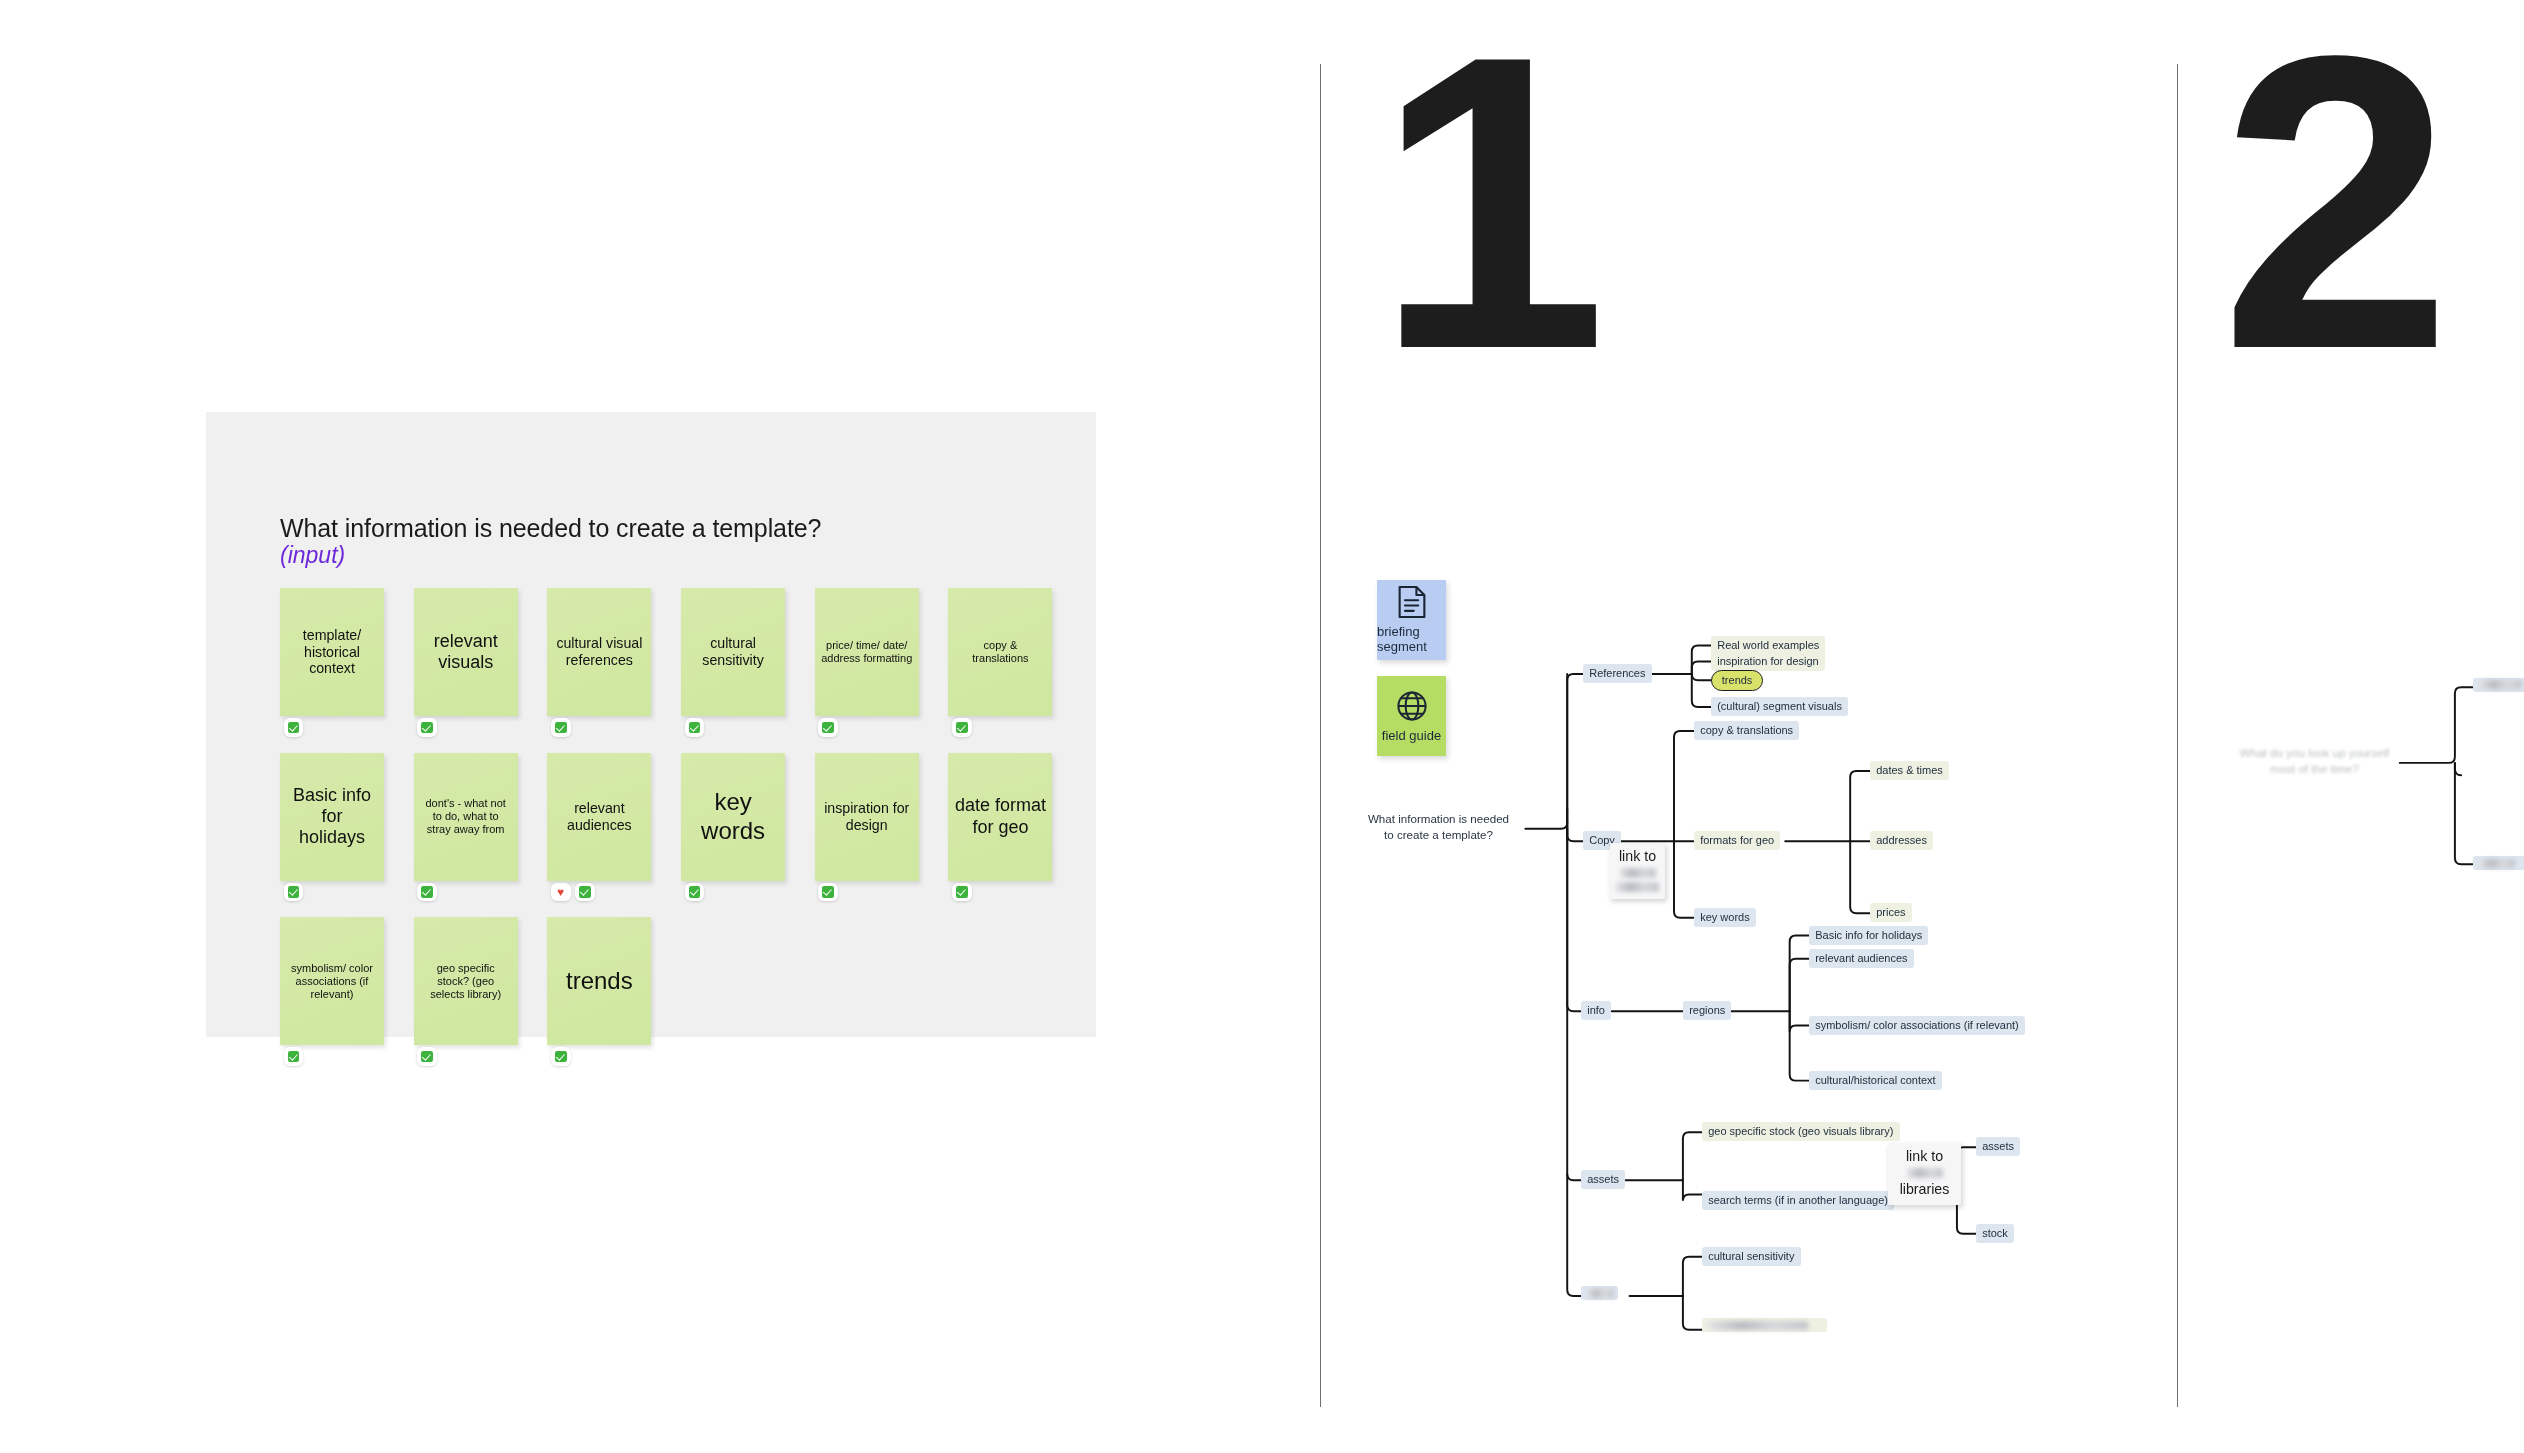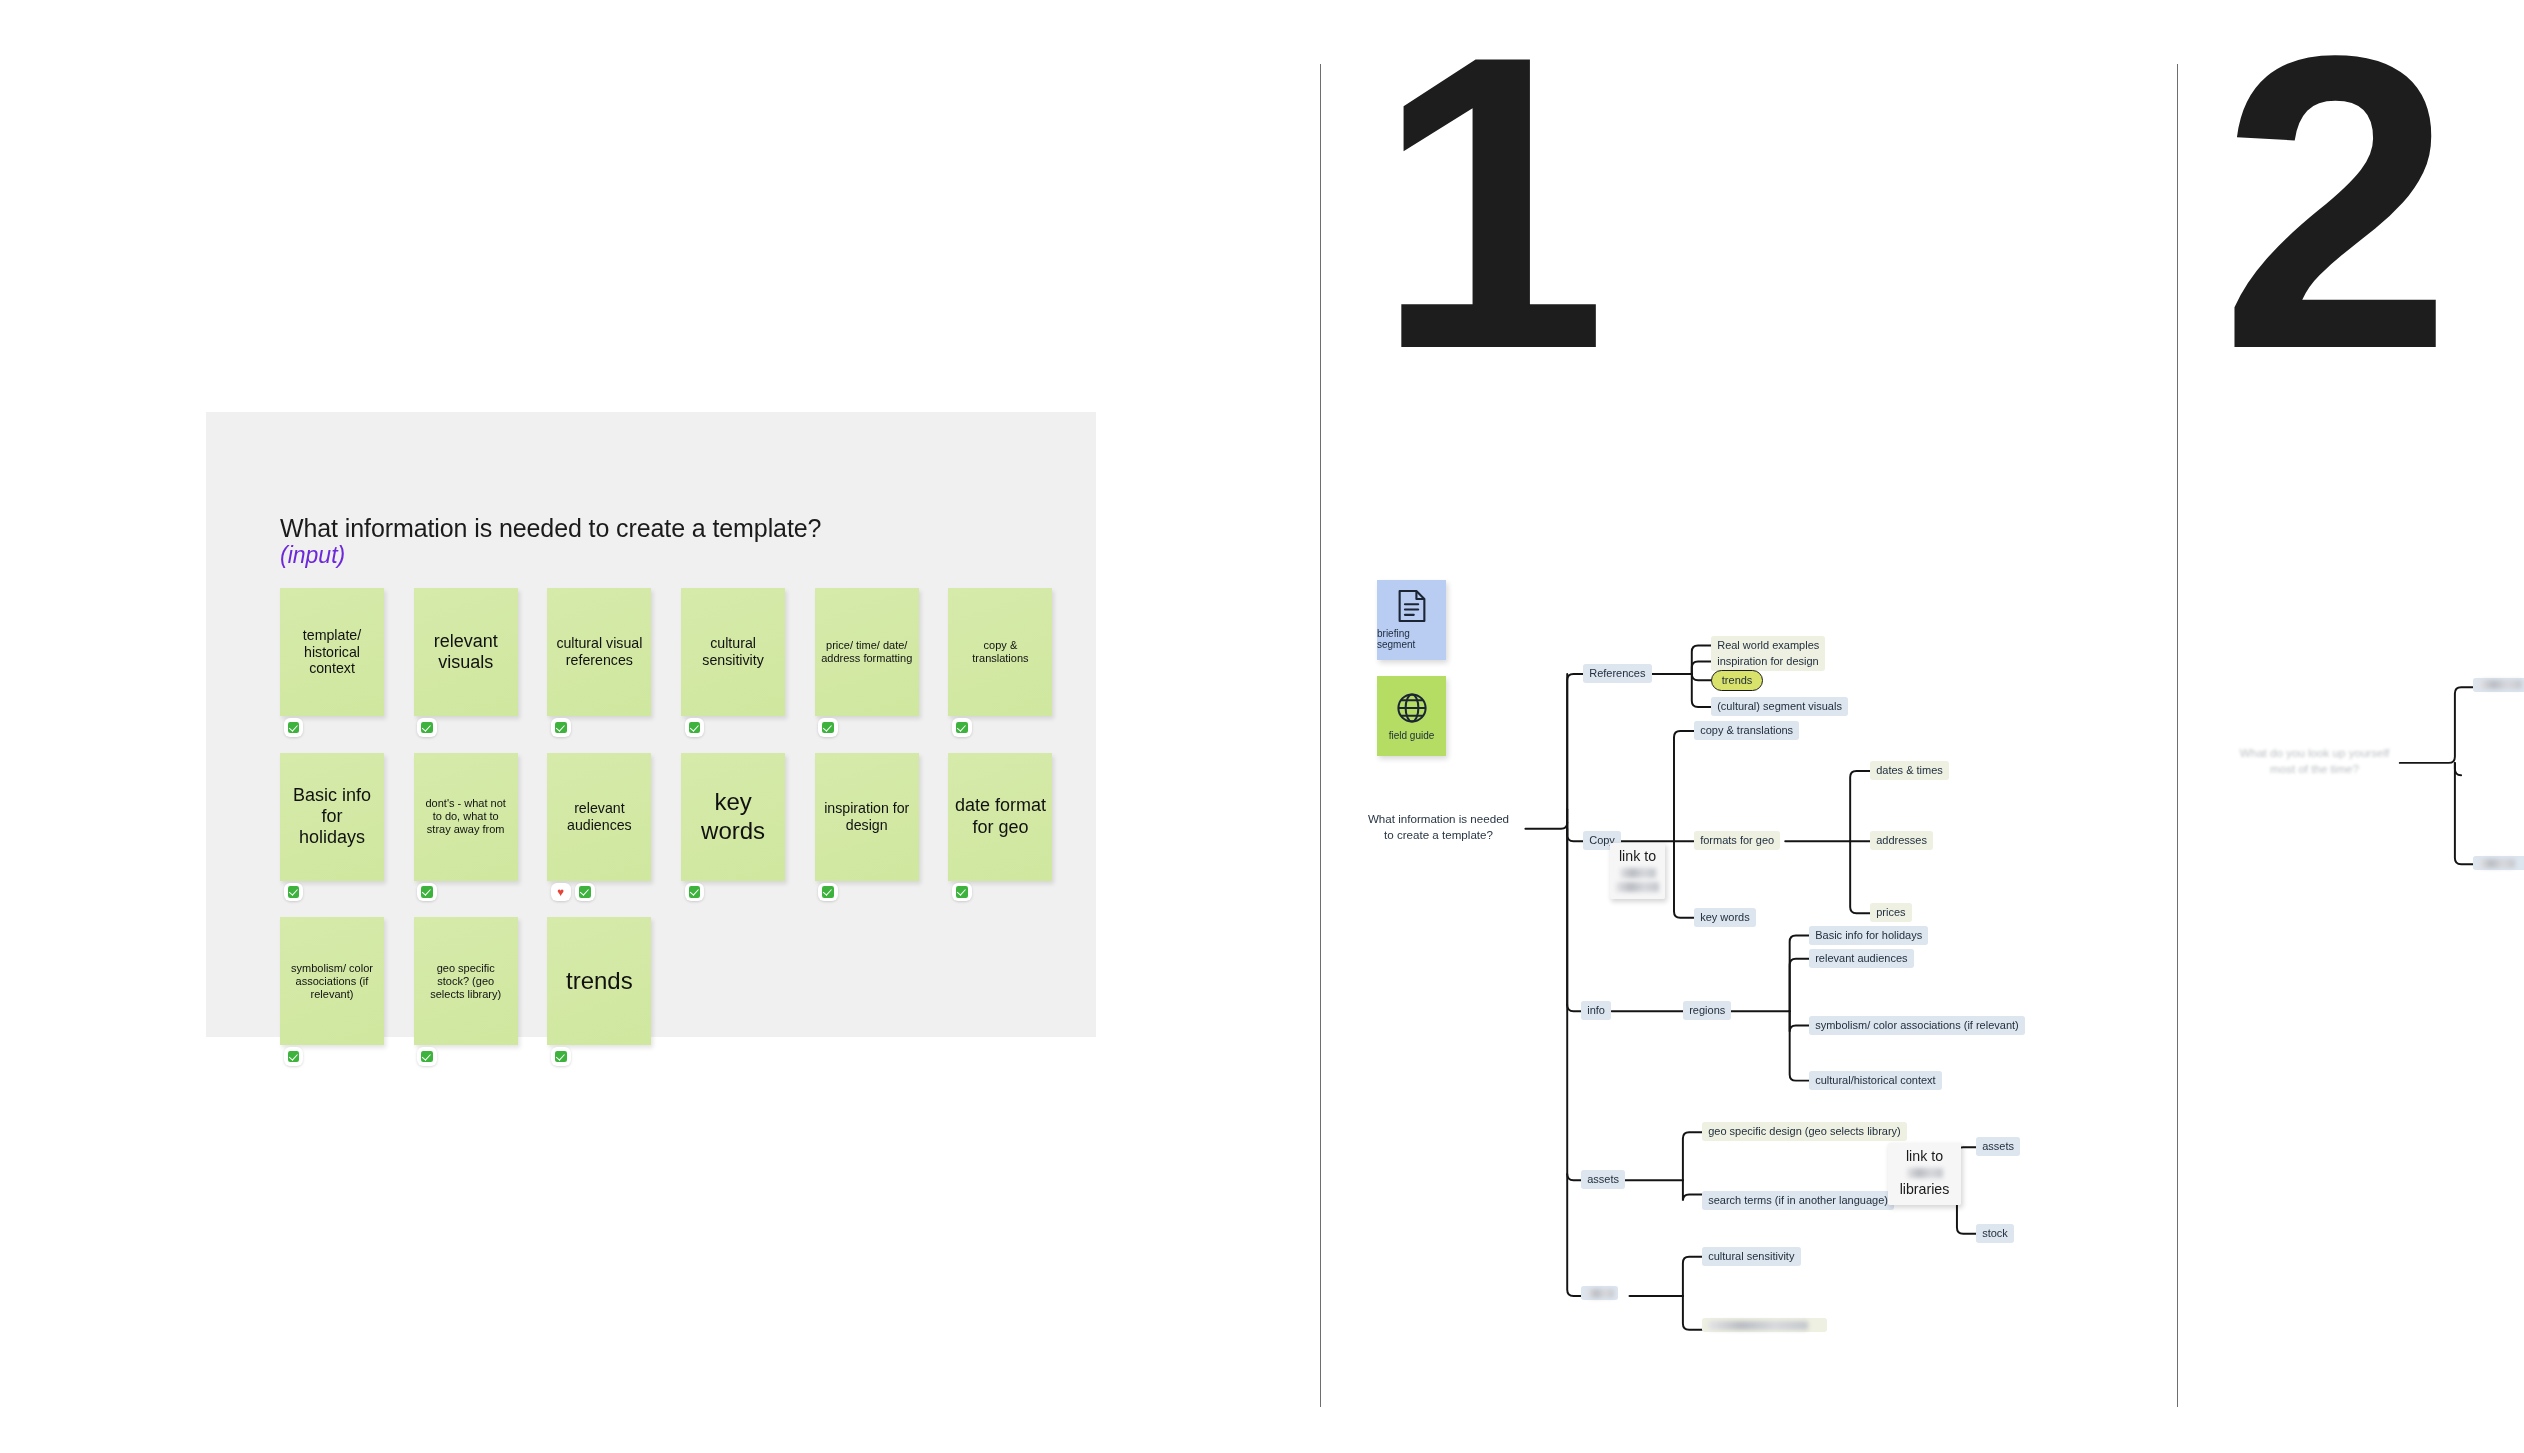--- a/index.html
+++ b/index.html
@@ -106,21 +106,21 @@
 
   
   .tile {
     position: absolute; width: 69px; height: 80px;
     box-shadow: 1.8px 2.7px 5.3px rgba(0,0,0,0.15);
     display:flex; flex-direction: column; align-items:center; justify-content:center;
     gap: 4.4px;
   }
   .tile.blue  { background: #b9cdf3; }
   .tile.green { background: #b5dd63; }
-  .tile-label { font-size: 10px; color: #1d2a3a; }
+  .tile-label { font-size: 13px; color: #1d2a3a; }
 
   
   .linkcard {
     position: absolute;
     background: #f6f6f7;
     box-shadow: 1.8px 2.7px 5.3px rgba(0,0,0,0.16);
     padding: 5.3px 8px 7.1px;
     display:flex; flex-direction:column; align-items:center;
     font-size: 14.2px; color:#1a1a1a; line-height:1.14;
     border-radius: 1.8px;
@@ -368,21 +368,21 @@
     <div class="mm-node cream" style="left:527px; top:343px;">prices</div>
 
     <div class="mm-node blue" style="left:238px; top:441px;">info</div>
     <div class="mm-node blue" style="left:340px; top:441px;">regions</div>
     <div class="mm-node blue" style="left:466px; top:366px;">Basic info for holidays</div>
     <div class="mm-node blue" style="left:466px; top:389px;">relevant audiences</div>
     <div class="mm-node blue" style="left:466px; top:456px;">symbolism/ color associations (if relevant)</div>
     <div class="mm-node blue" style="left:466px; top:511px;">cultural/historical context</div>
 
     <div class="mm-node blue" style="left:238px; top:610px;">assets</div>
-    <div class="mm-node cream" style="left:359px; top:562px;">geo specific design (geo selects library)</div>
+    <div class="mm-node cream" style="left:359px; top:562px;">geo specific stock (geo visuals library)</div>
     <div class="mm-node blue" style="left:359px; top:631px;">search terms (if in another language)</div>
     <div class="mm-node blue" style="left:633px; top:577px;">assets</div>
     <div class="mm-node blue" style="left:633px; top:664px;">stock</div>
 
     <div class="mm-node blue redact" style="left:238px; top:726px; width:37px;">
       <span class="blurbar" style="width:27px;"></span>
     </div>
     <div class="mm-node blue" style="left:359px; top:687px;">cultural sensitivity</div>
     <div class="mm-node cream redact" style="left:359px; top:758px; width:125px;">
       <span class="blurbar" style="width:100px;"></span>

